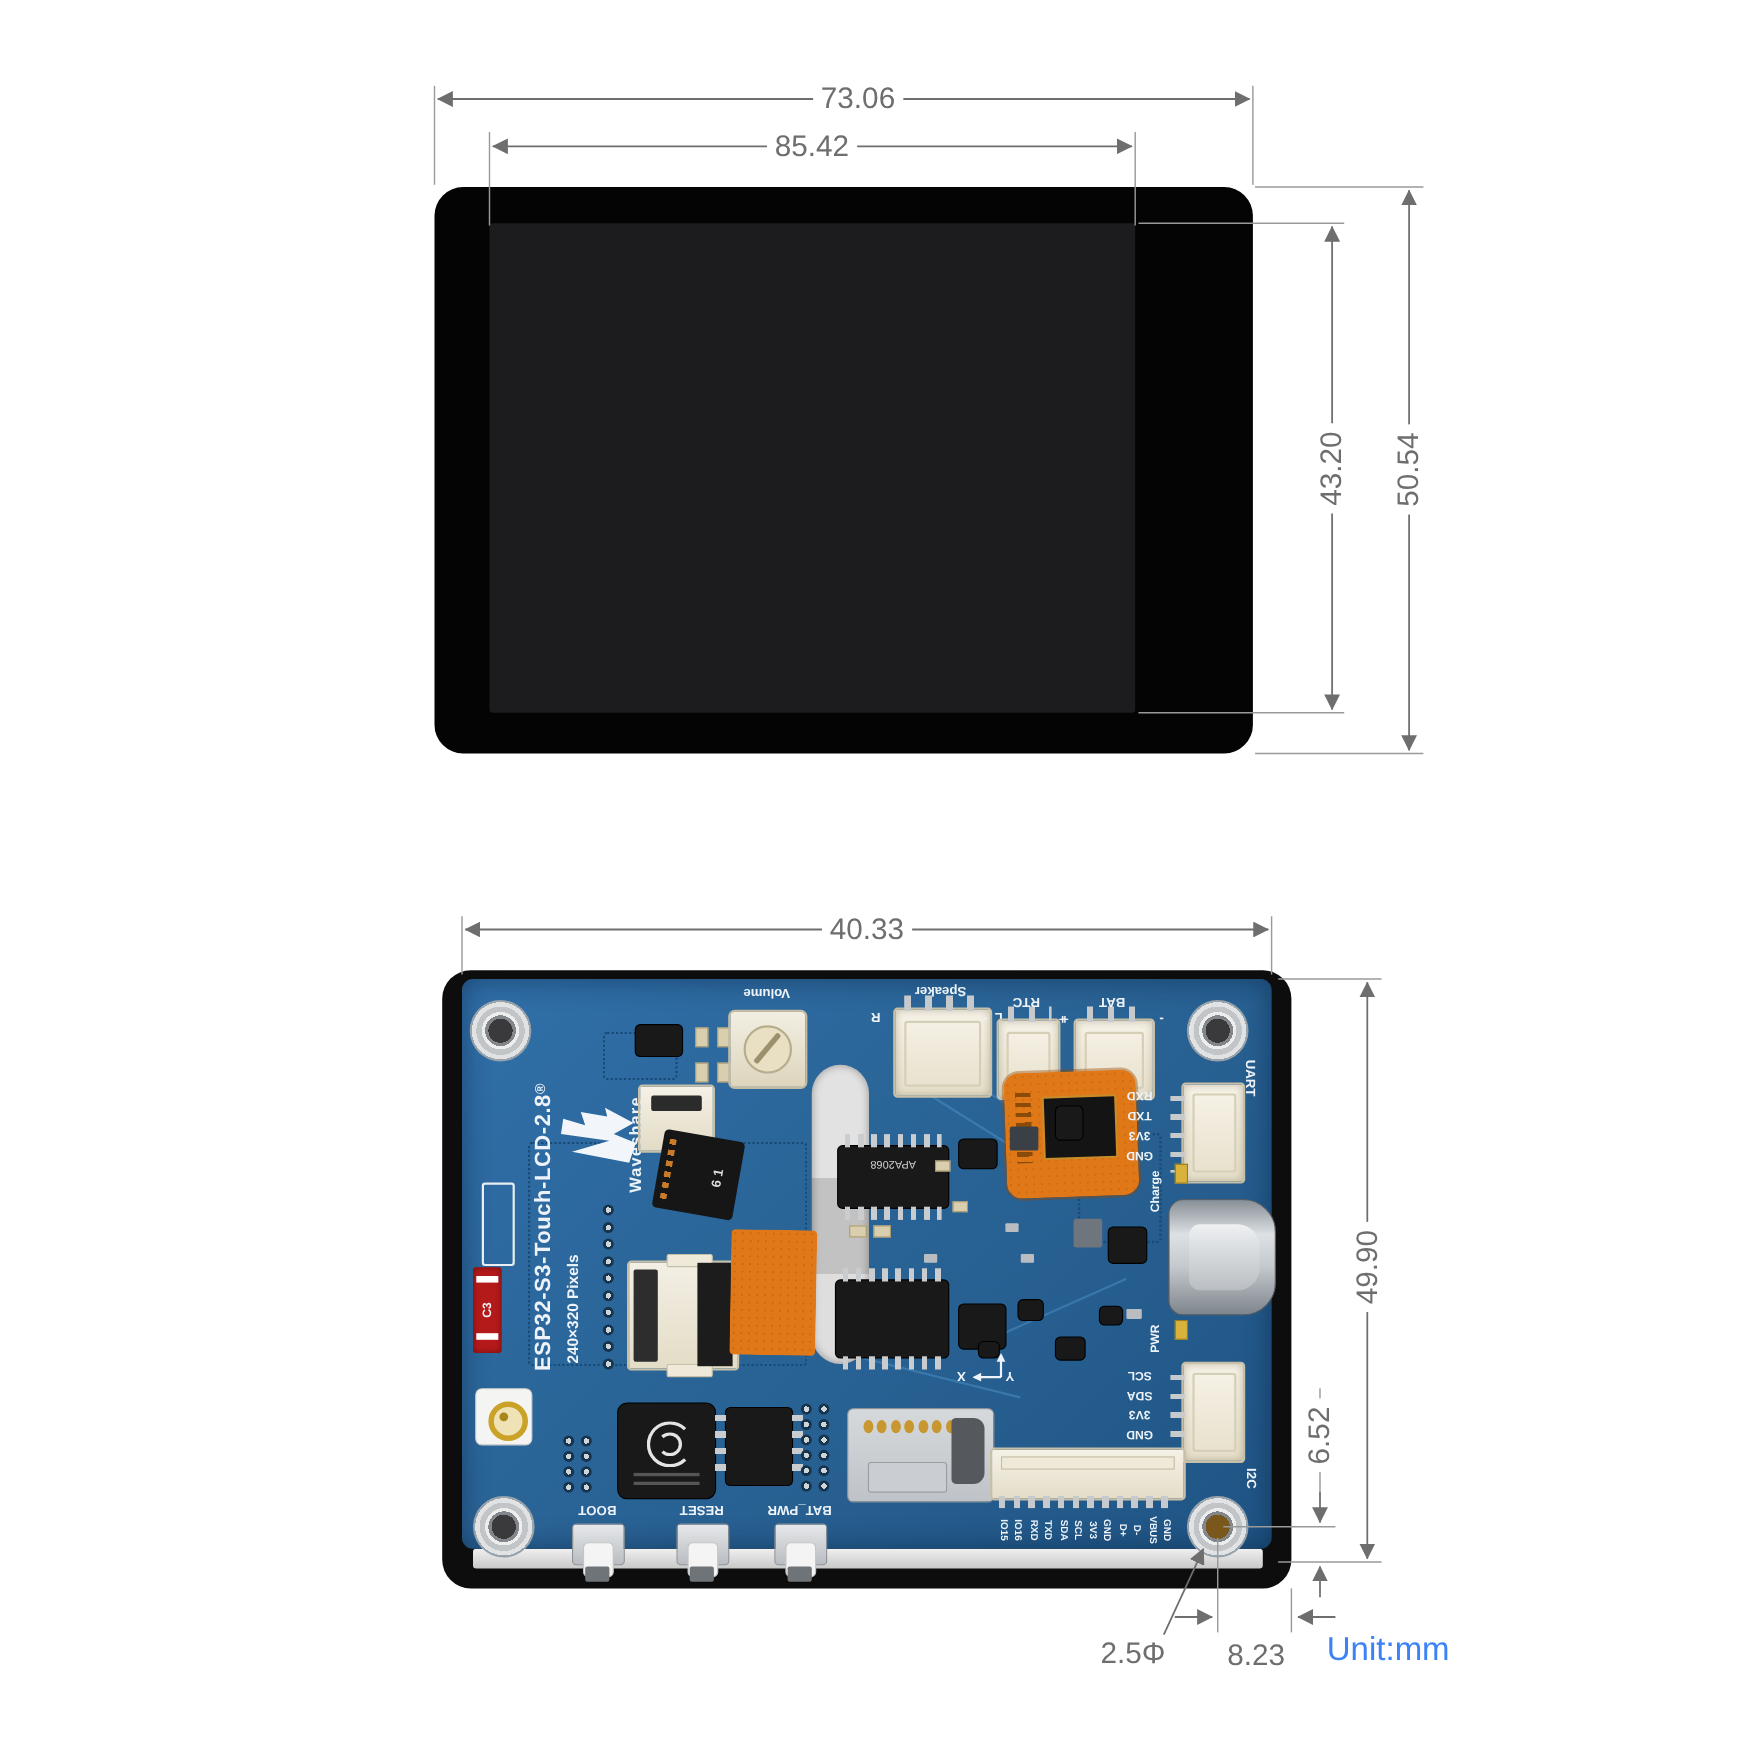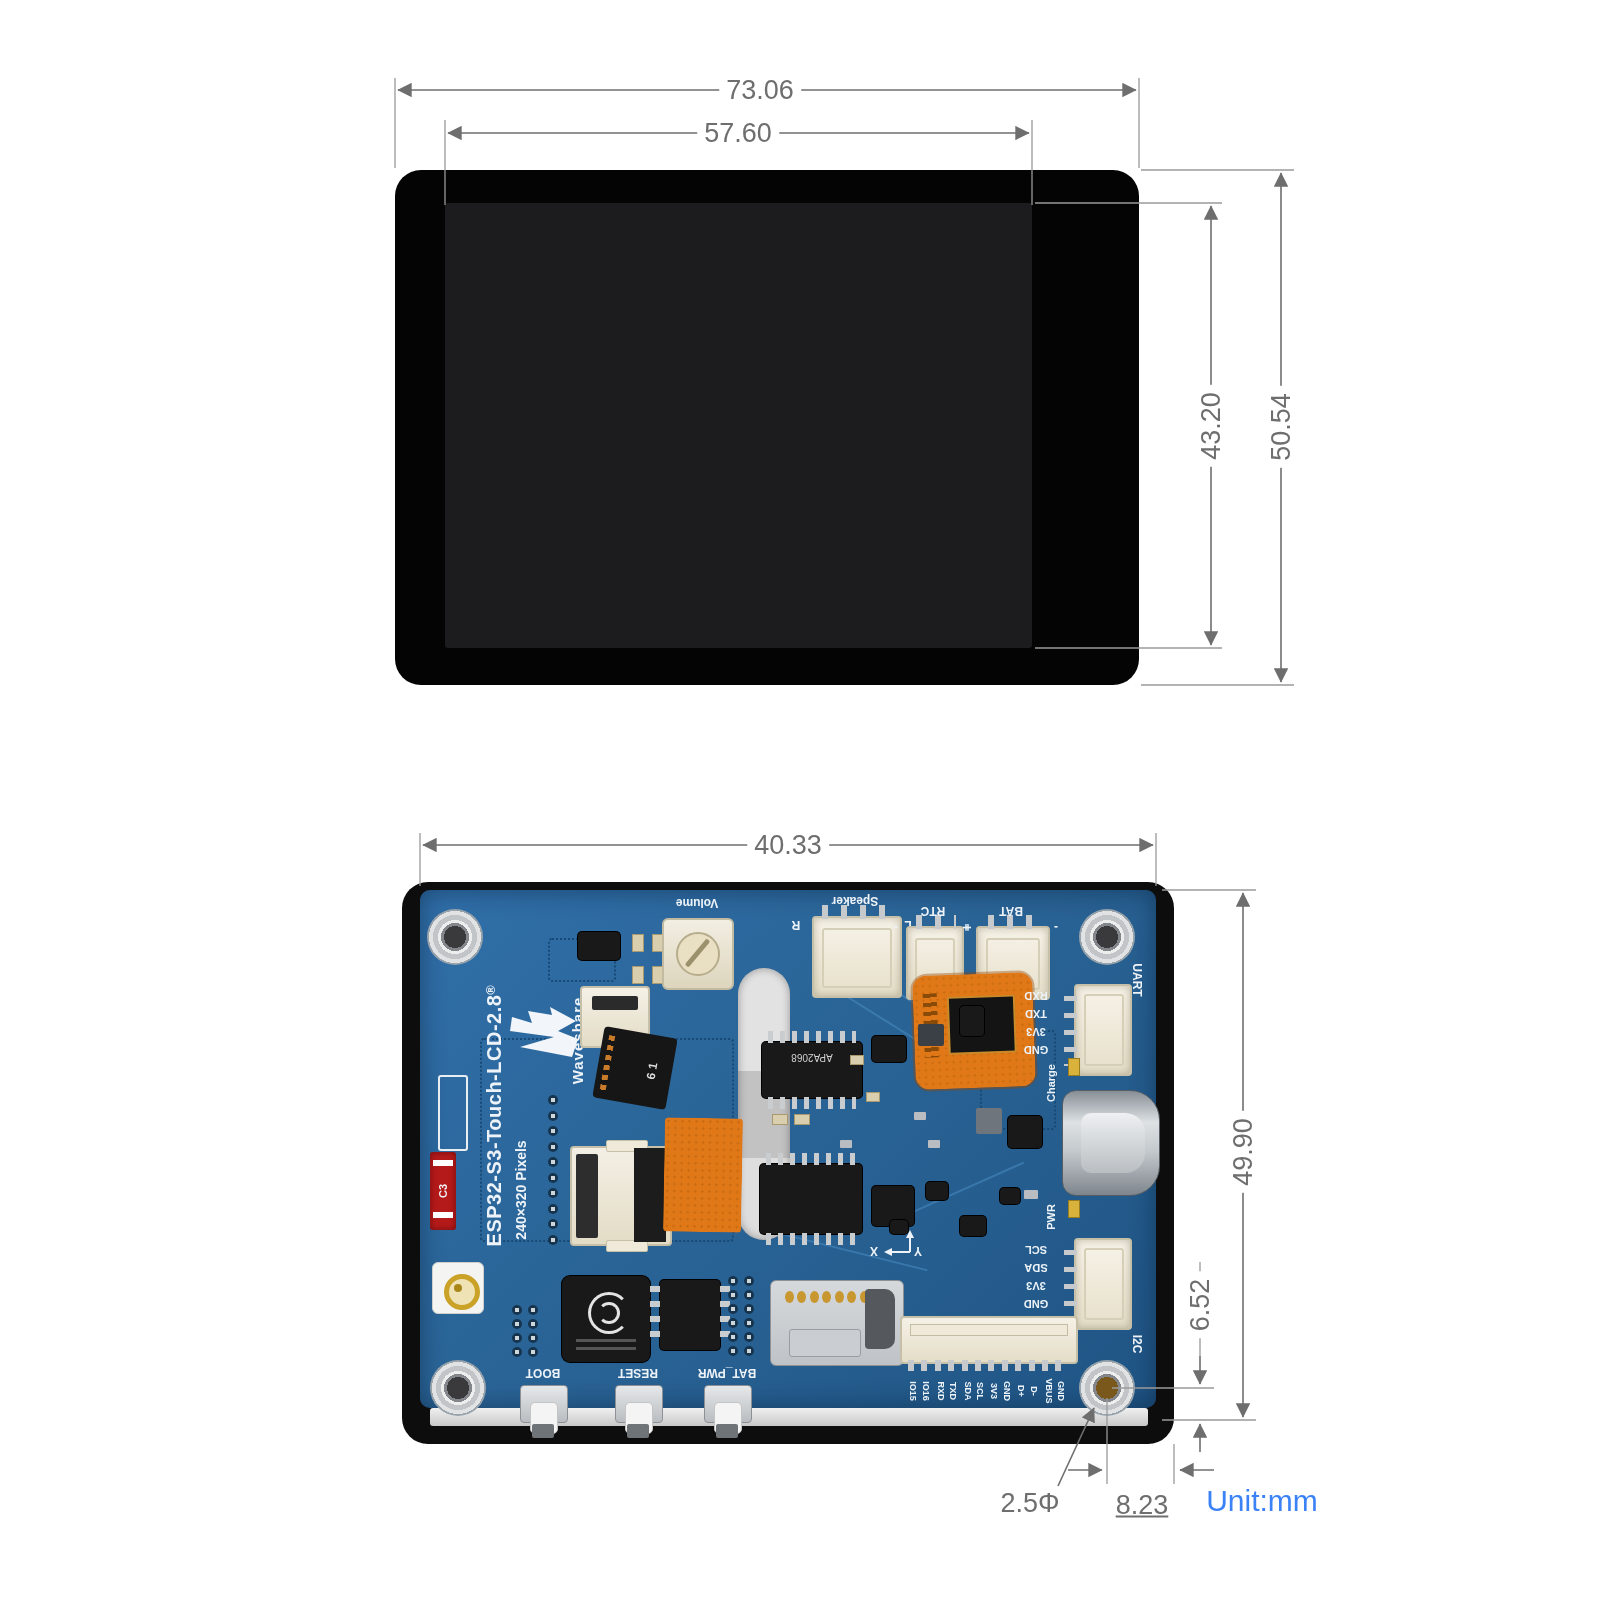--- a/index.html
+++ b/index.html
@@ -407,24 +407,24 @@
       <line x1="423" y1="845" x2="1153" y2="845" marker-start="url(#arr)" marker-end="url(#arr)"></line>
       <line x1="1243" y1="893" x2="1243" y2="1417" marker-start="url(#arr)" marker-end="url(#arr)"></line>
       <line x1="1200" y1="1356" x2="1200" y2="1384" marker-end="url(#arr)"></line>
       <line x1="1200" y1="1452" x2="1200" y2="1424" marker-end="url(#arr)"></line>
       <line x1="1068" y1="1470" x2="1102" y2="1470" marker-end="url(#arr)"></line>
       <line x1="1214" y1="1470" x2="1180" y2="1470" marker-end="url(#arr)"></line>
       <line x1="1058" y1="1486" x2="1094" y2="1408" marker-end="url(#arr)"></line>
     </g>
   </svg>
 
-  <div class="dlab" style="left:760px;top:90px;">73.06</div>
-  <div class="dlab" style="left:738px;top:133px;">57.60</div>
+  <div class="dlab" style="left:780px;top:90px;">73.06</div>
+  <div class="dlab" style="left:738px;top:133px;">85.42</div>
   <div class="dlab rot" style="left:1211px;top:426px;">43.20</div>
   <div class="dlab rot" style="left:1281px;top:427px;">50.54</div>
   <div class="dlab" style="left:788px;top:845px;">40.33</div>
   <div class="dlab rot" style="left:1243px;top:1152px;">49.90</div>
   <div class="dlab rot" style="left:1200px;top:1305px;">6.52</div>
   <div class="dlab" style="left:1030px;top:1503px;">2.5Φ</div>
-  <div class="dlab" style="left:1142px;top:1505px;text-decoration:underline;">8.23</div>
+  <div class="dlab" style="left:1142px;top:1505px;">8.23</div>
   <div class="dlab unit" style="left:1262px;top:1500px;">Unit:mm</div>
 
 </div>
 
 </body></html>

